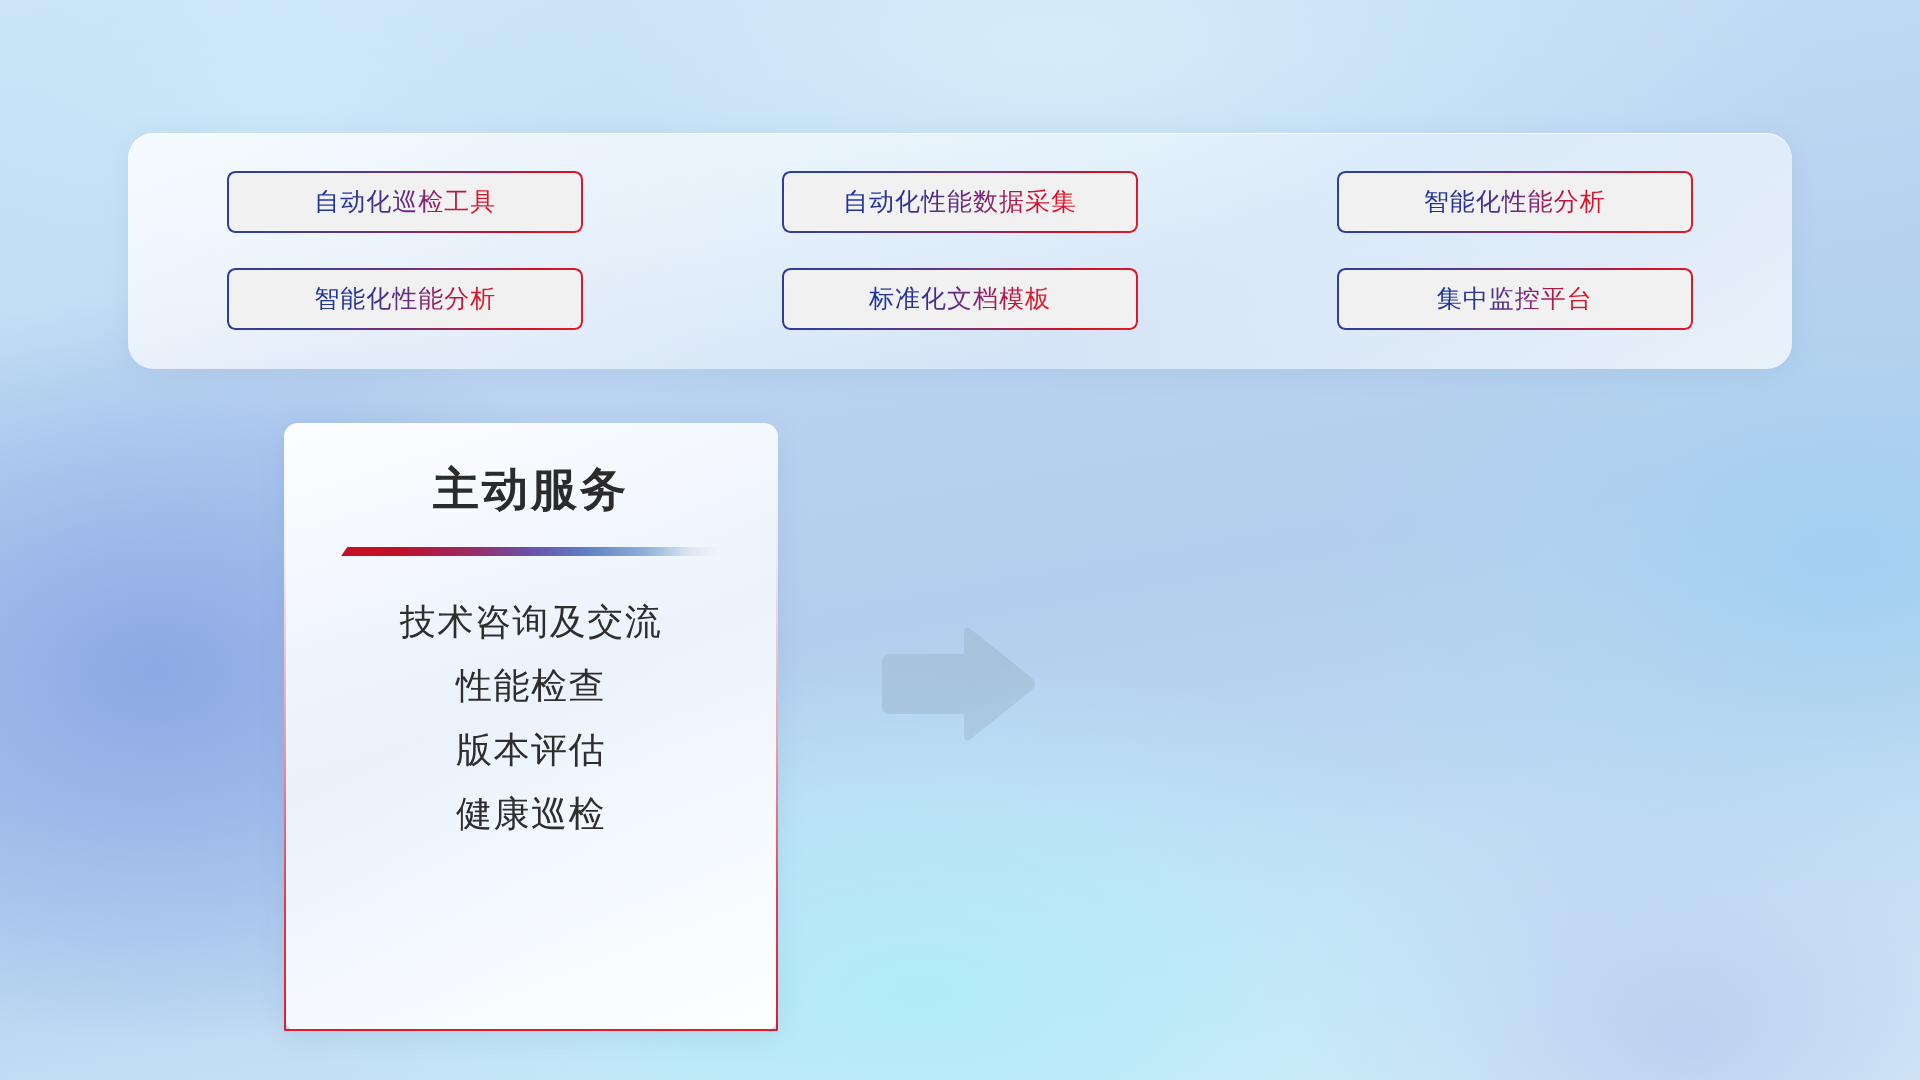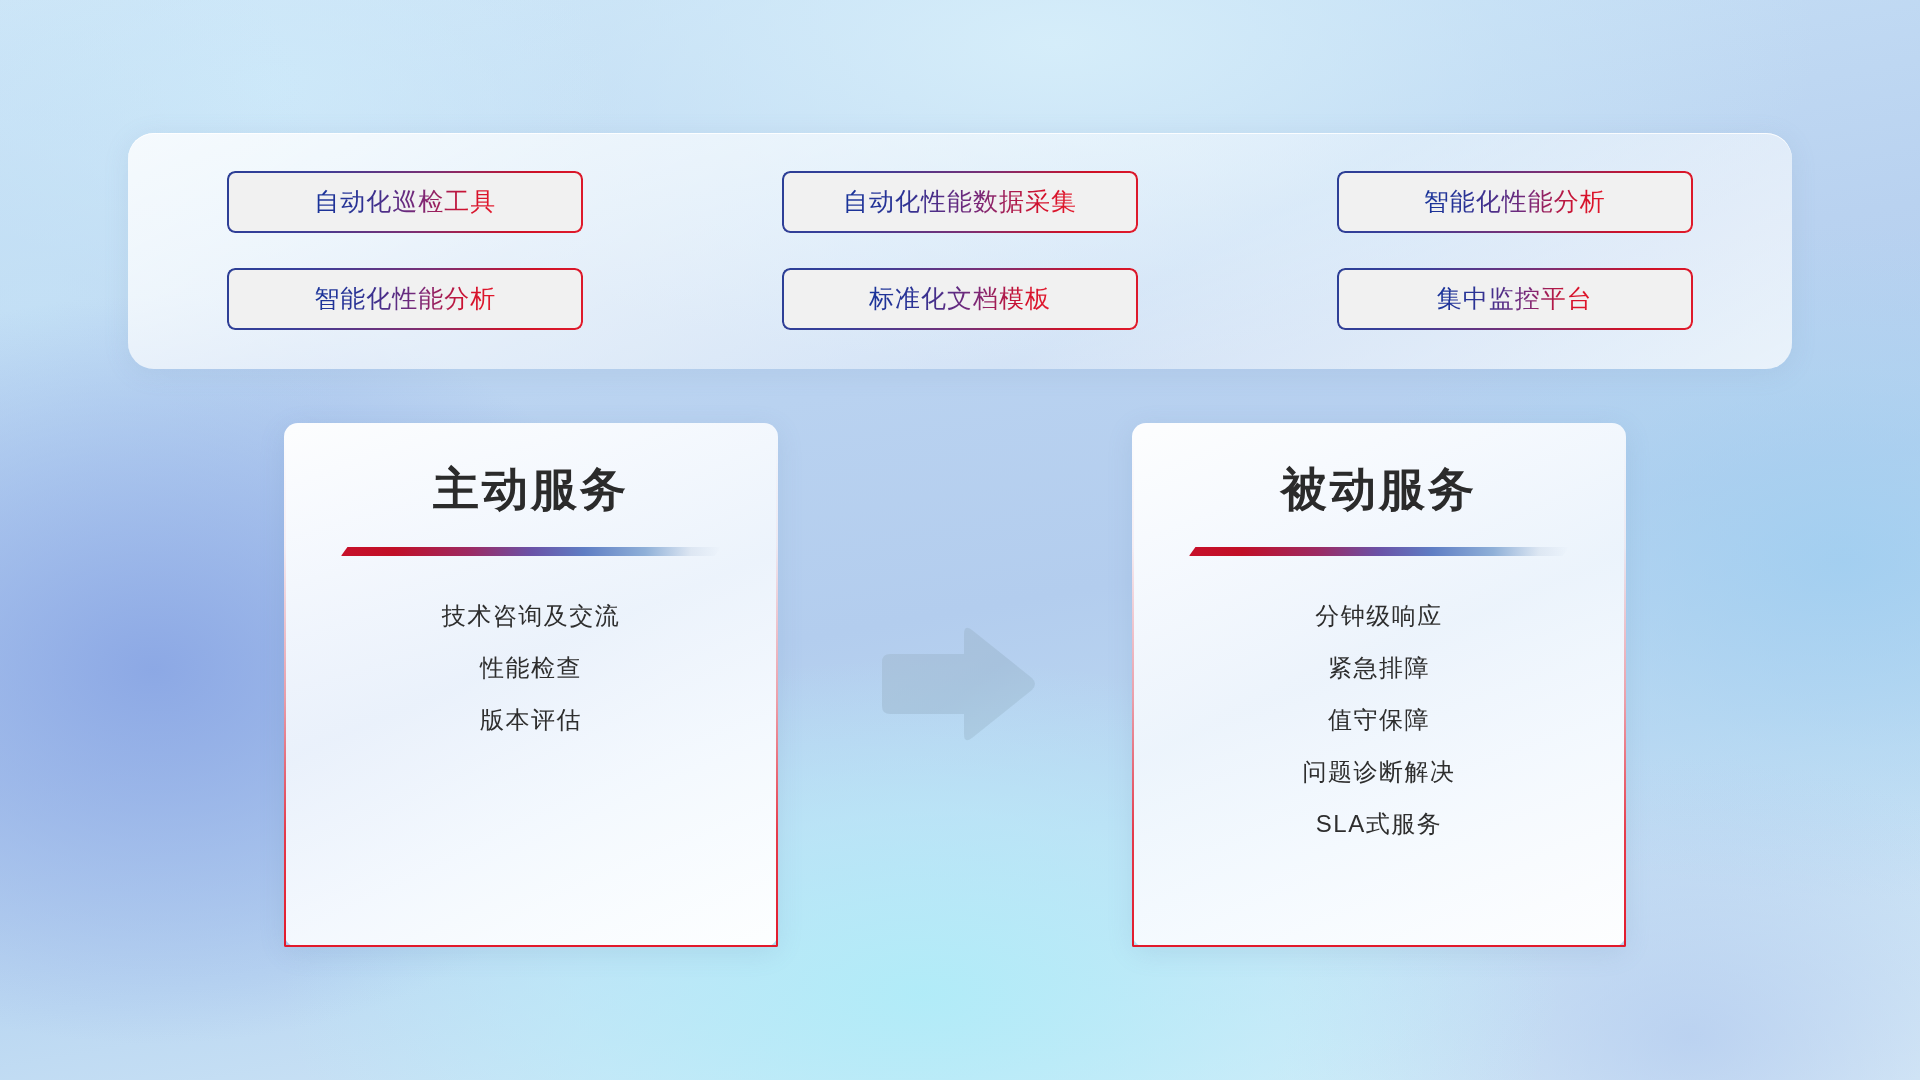--- a/index.html
+++ b/index.html
@@ -136,21 +136,21 @@
     color: transparent;
     -webkit-text-fill-color: transparent;
     white-space: nowrap;
   }
 
   
   .card {
     position: absolute;
     top: 423px;
     width: 494px;
-    height: 524px;
+    height: 608px;
     border-radius: 14px;
     box-sizing: border-box;
     background: linear-gradient(157deg,
         rgba(255,255,255,0.97) 0%,
         rgba(250,252,255,0.93) 22%,
         rgba(242,247,253,0.90) 46%,
         rgba(248,251,255,0.94) 72%,
         rgba(255,255,255,0.97) 100%);
     box-shadow: 0 6px 26px rgba(100,135,180,0.16);
     overflow: visible;
@@ -221,21 +221,21 @@
     border-radius: 1px;
   }
 
   .card-list {
     list-style: none;
     margin: 0;
     padding: 34px 0 0 0;
     text-align: center;
   }
   .card-list li {
-    font-size: 24px;
+    font-size: 36px;
     color: #2e2e2e;
     letter-spacing: 1.5px;
     line-height: 1;
     padding: 14px 0;
   }
 
   
   #flow-arrow {
     position: absolute;
     left: 878px;
@@ -296,49 +296,31 @@
     <h2 class="card-title">主动服务</h2>
 
     <div class="card-underline">
         <i></i>
       </div>
 
     <ul class="card-list">
       <li>技术咨询及交流</li>
       <li>性能检查</li>
       <li>版本评估</li>
+      <li>健康巡检</li>
     </ul>
   </div>
 
   <div id="flow-arrow">
     <svg viewBox="0 0 160 124" xmlns="http://www.w3.org/2000/svg" aria-hidden="true">
       <defs>
         <linearGradient id="arrowGrad" x1="0" y1="0" x2="1" y2="1">
           <stop offset="0%" stop-color="#9db4c6"></stop>
           <stop offset="55%" stop-color="#93aec4"></stop>
           <stop offset="100%" stop-color="#9dbccf"></stop>
         </linearGradient>
       </defs>
       <path d="M4 40 Q4 32 12 32 L86 32 L86 12 Q86 2 94 8 L154 56 Q160 62 154 68 L94 116 Q86 122 86 112 L86 92 L12 92 Q4 92 4 84 Z" fill="url(#arrowGrad)"></path>
     </svg>
   </div>
 
-  <div class="card right">
-    <div class="card-rail l"></div>
-    <div class="card-rail r"></div>
-    <div class="card-base"></div>
-
-    <h2 class="card-title">被动服务</h2>
-
-    <div class="card-underline">
-        <i></i>
-      </div>
-
-    <ul class="card-list">
-      <li>分钟级响应</li>
-      <li>紧急排障</li>
-      <li>值守保障</li>
-      <li>问题诊断解决</li>
-      <li>SLA式服务</li>
-    </ul>
-  </div>
 
 </div>
 
 </body></html>

